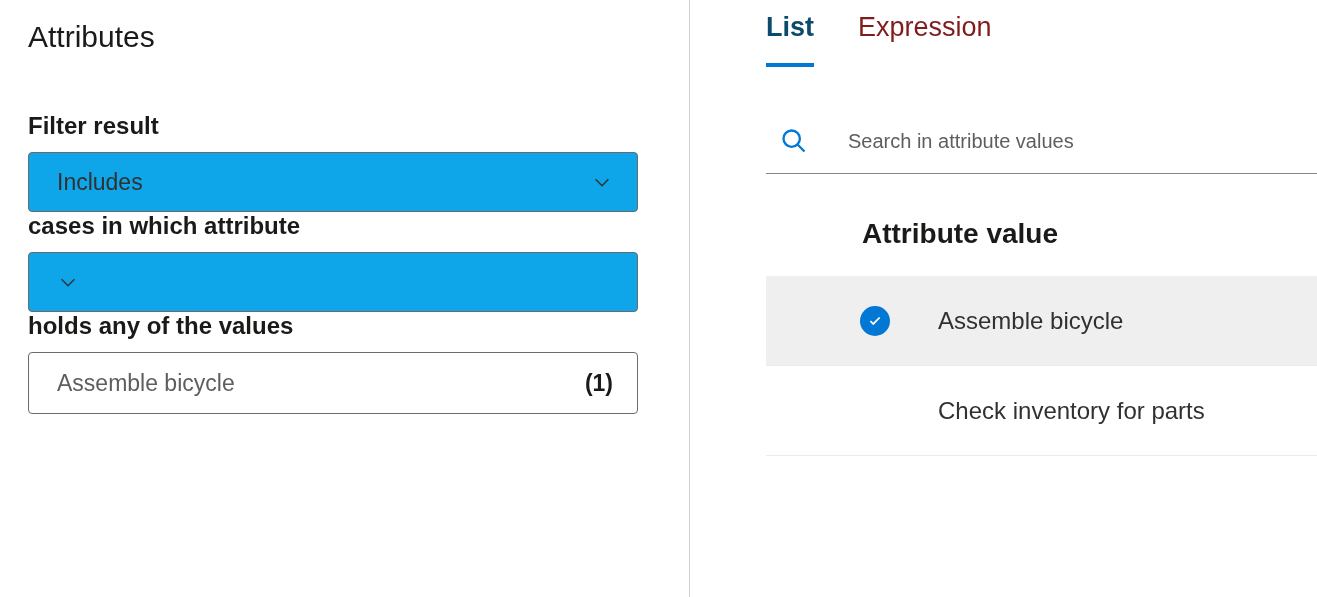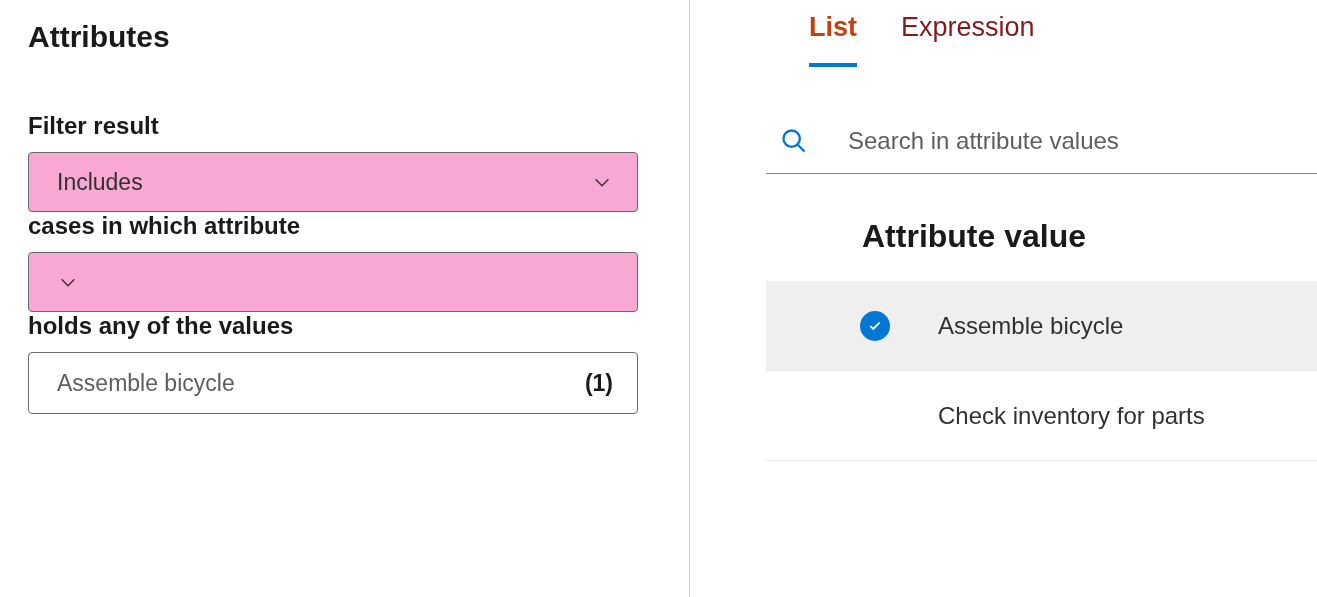--- a/index.html
+++ b/index.html
@@ -20,21 +20,21 @@
       width: 690px;
       padding: 20px 28px;
       border-right: 1px solid #d1d1d1;
     }
     .right-panel {
       flex: 1;
       padding: 12px 0 0 0;
     }
     .panel-title {
       font-size: 30px;
-      font-weight: 700;
+      font-weight: 400;
       color: #1b1a19;
       margin-bottom: 58px;
     }
     .field-group {
     }
     .field-label {
       font-size: 24px;
       font-weight: 600;
       color: #1b1a19;
       margin-bottom: 12px;
@@ -42,21 +42,21 @@
     .select-box {
       width: 610px;
       height: 60px;
       border: 1px solid #6b6b6b;
       border-radius: 4px;
       display: flex;
       align-items: center;
       justify-content: space-between;
       padding: 0 24px 0 28px;
       cursor: pointer;
-      background: #f9a8d4;
+      background: #0ea5e9;
     }
     .select-value {
       font-size: 23px;
       color: #323130;
       font-weight: 400;
     }
     .chevron {
       width: 22px;
       height: 22px;
     }
@@ -99,23 +99,22 @@
     .tab {
       font-size: 27px;
       color: #7f1d1d;
       padding-bottom: 20px;
       cursor: pointer;
       border-bottom: 4px solid transparent;
       font-weight: 400;
     }
     .tab.active {
       font-weight: 700;
-      color: #c2410c;
+      color: #0c4a6e;
       border-bottom: 4px solid #0078d4;
-      margin-left: 43px;
     }
     .search-row {
       display: flex;
       align-items: center;
       border-bottom: 1px solid #8a8886;
       margin: 48px 0 0 76px;
       padding: 12px 0 18px 14px;
       gap: 40px;
     }
     .search-icon {
@@ -125,33 +124,33 @@
     .search-icon svg {
       width: 100%;
       height: 100%;
       stroke: #0078d4;
       stroke-width: 2;
       fill: none;
     }
     .search-input {
       border: none;
       outline: none;
-      font-size: 24px;
+      font-size: 20px;
       color: #323130;
       flex: 1;
       background: transparent;
       font-family: inherit;
     }
     .search-input::placeholder {
       color: #605e5c;
     }
     .list-header {
       padding: 44px 0 26px 0;
       margin-left: 172px;
-      font-size: 32px;
+      font-size: 28px;
       font-weight: 700;
       color: #1b1a19;
     }
     .attr-item {
       display: flex;
       align-items: center;
       height: 90px;
       padding: 0 0 0 94px;
       border-bottom: 1px solid #edebe9;
       cursor: pointer;

